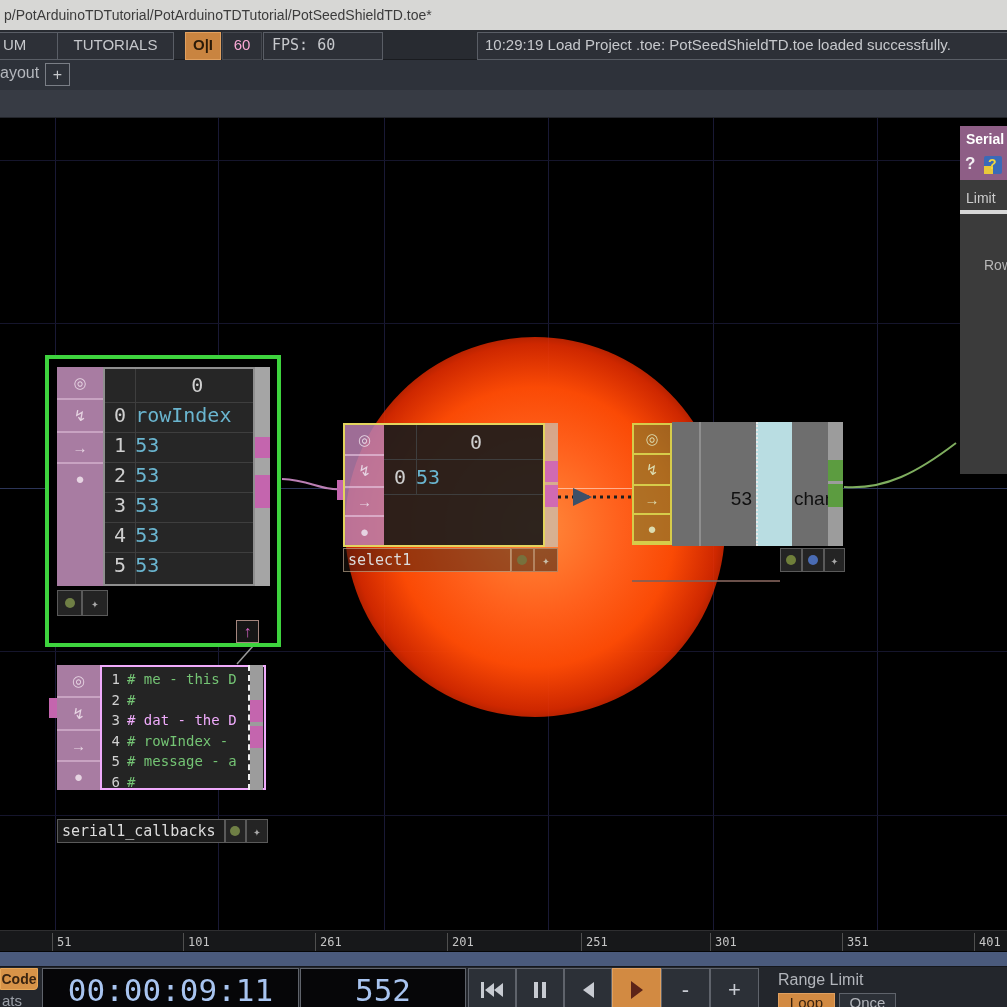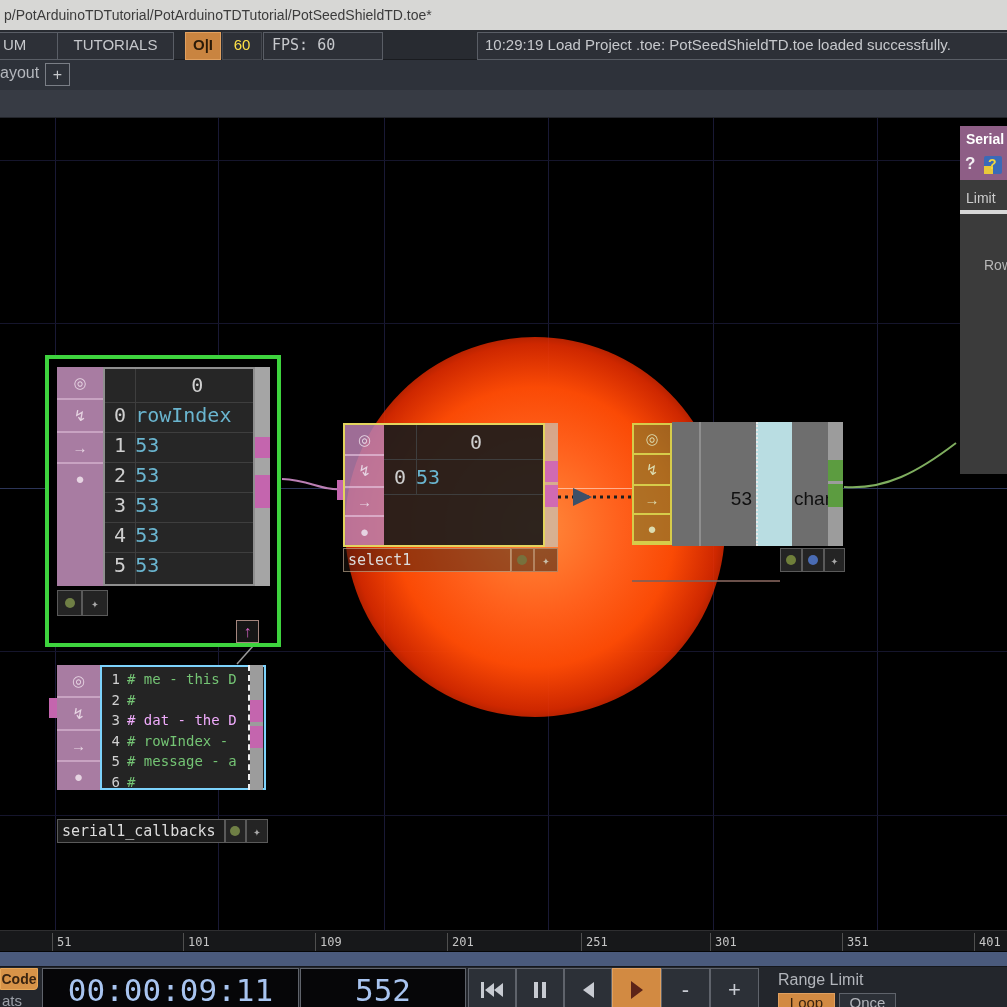--- a/index.html
+++ b/index.html
@@ -66,21 +66,21 @@
 <body>
 
 <div class="abs titlebar">
   <span>p/PotArduinoTDTutorial/PotArduinoTDTutorial/PotSeedShieldTD.toe*</span>
 </div>
 
 <div class="abs menubar">
   <div class="mbtn" style="left:-10px;width:62px;text-align:left;padding-left:12px;">UM</div>
   <div class="mbtn" style="left:57px;width:115px;">TUTORIALS</div>
   <div class="mbtn" style="left:185px;width:34px;background:#c98440;border-color:#e0a060;color:#2a1a08;font-weight:bold;">O|I</div>
-  <div class="mbtn" style="left:222px;width:38px;color:#fde047;border-color:#44474e;">60</div>
+  <div class="mbtn" style="left:222px;width:38px;color:#f9a8d4;border-color:#44474e;">60</div>
   <div class="mbtn mono" style="left:263px;width:110px;text-align:left;padding-left:8px;">FPS:  60</div>
   <div class="abs" style="left:378px;top:37px;width:16px;height:16px;border:1px solid #b8b8b8;background:#22252b;
        color:#d8d8d8;font-size:11px;font-weight:bold;text-align:center;line-height:14px;">X</div>
   <div class="abs" style="left:401px;top:30px;color:#c6c8cc;font-size:15px;line-height:30px;">Realtime</div>
   <div class="mbtn" style="left:477px;width:530px;text-align:left;padding-left:7px;overflow:hidden;white-space:nowrap;">10:29:19 Load Project .toe: PotSeedShieldTD.toe loaded successfully.</div>
 </div>
 
 <div class="abs layoutbar">
   <span class="abs" style="left:0;top:4px;color:#b4b7bd;font-size:16px;">ayout</span>
   <span class="abs" style="left:45px;top:3px;width:25px;height:23px;border:1px solid #7a7e86;color:#c6c8cc;
@@ -263,21 +263,21 @@
       <div class="icell" style="height:31px;border-bottom:2px solid rgba(225,195,220,.55);">
           <span>↯</span>
         </div>
       <div class="icell" style="height:29px;border-bottom:2px solid rgba(225,195,220,.55);font-weight:bold;">
           <span>→</span>
         </div>
       <div class="icell" style="height:28px;">
           <span>●</span>
         </div>
     </div>
-    <div class="abs mono" style="left:43px;top:0;width:166px;height:125px;border:2px solid #7dd3fc;background:#242424;
+    <div class="abs mono" style="left:43px;top:0;width:166px;height:125px;border:2px solid #f0abfc;background:#242424;
          font-size:14px;line-height:20.5px;overflow:hidden;padding:2px 0 0 2px;">
       <div><span style="color:#d0d0d0;display:inline-block;width:16px;text-align:right;margin-right:7px;">1</span><span style="color:#74c474;"># me - this D</span></div>
       <div><span style="color:#d0d0d0;display:inline-block;width:16px;text-align:right;margin-right:7px;">2</span><span style="color:#74c474;">#</span></div>
       <div><span style="color:#d0d0d0;display:inline-block;width:16px;text-align:right;margin-right:7px;">3</span><span style="color:#f0abfc;"># dat - the D</span></div>
       <div><span style="color:#d0d0d0;display:inline-block;width:16px;text-align:right;margin-right:7px;">4</span><span style="color:#74c474;"># rowIndex -</span></div>
       <div><span style="color:#d0d0d0;display:inline-block;width:16px;text-align:right;margin-right:7px;">5</span><span style="color:#74c474;"># message - a</span></div>
       <div><span style="color:#d0d0d0;display:inline-block;width:16px;text-align:right;margin-right:7px;">6</span><span style="color:#74c474;">#</span></div>
     </div>
     <div class="abs" style="left:191px;top:0;width:1px;height:125px;border-left:2px dashed #f0f0f0;"></div>
     <div class="abs" style="left:193px;top:0;width:13px;height:125px;background:#9c9c9c;">
@@ -309,21 +309,21 @@
     <span style="position:absolute;left:24px;top:131px;color:#b8b8b8;font-size:14px;">Row</span>
   </div>
 </div>
 
 <div class="abs netruler">
   <div class="tick" style="left:52px;"></div>
     <span class="ticklabel mono" style="left:57px;">51</span>
   <div class="tick" style="left:183px;"></div>
     <span class="ticklabel mono" style="left:188px;">101</span>
   <div class="tick" style="left:315px;"></div>
-    <span class="ticklabel mono" style="left:320px;">109</span>
+    <span class="ticklabel mono" style="left:320px;">261</span>
   <div class="tick" style="left:447px;"></div>
     <span class="ticklabel mono" style="left:452px;">201</span>
   <div class="tick" style="left:581px;"></div>
     <span class="ticklabel mono" style="left:586px;">251</span>
   <div class="tick" style="left:710px;"></div>
     <span class="ticklabel mono" style="left:715px;">301</span>
   <div class="tick" style="left:842px;"></div>
     <span class="ticklabel mono" style="left:847px;">351</span>
   <div class="tick" style="left:974px;"></div>
     <span class="ticklabel mono" style="left:979px;">401</span>

